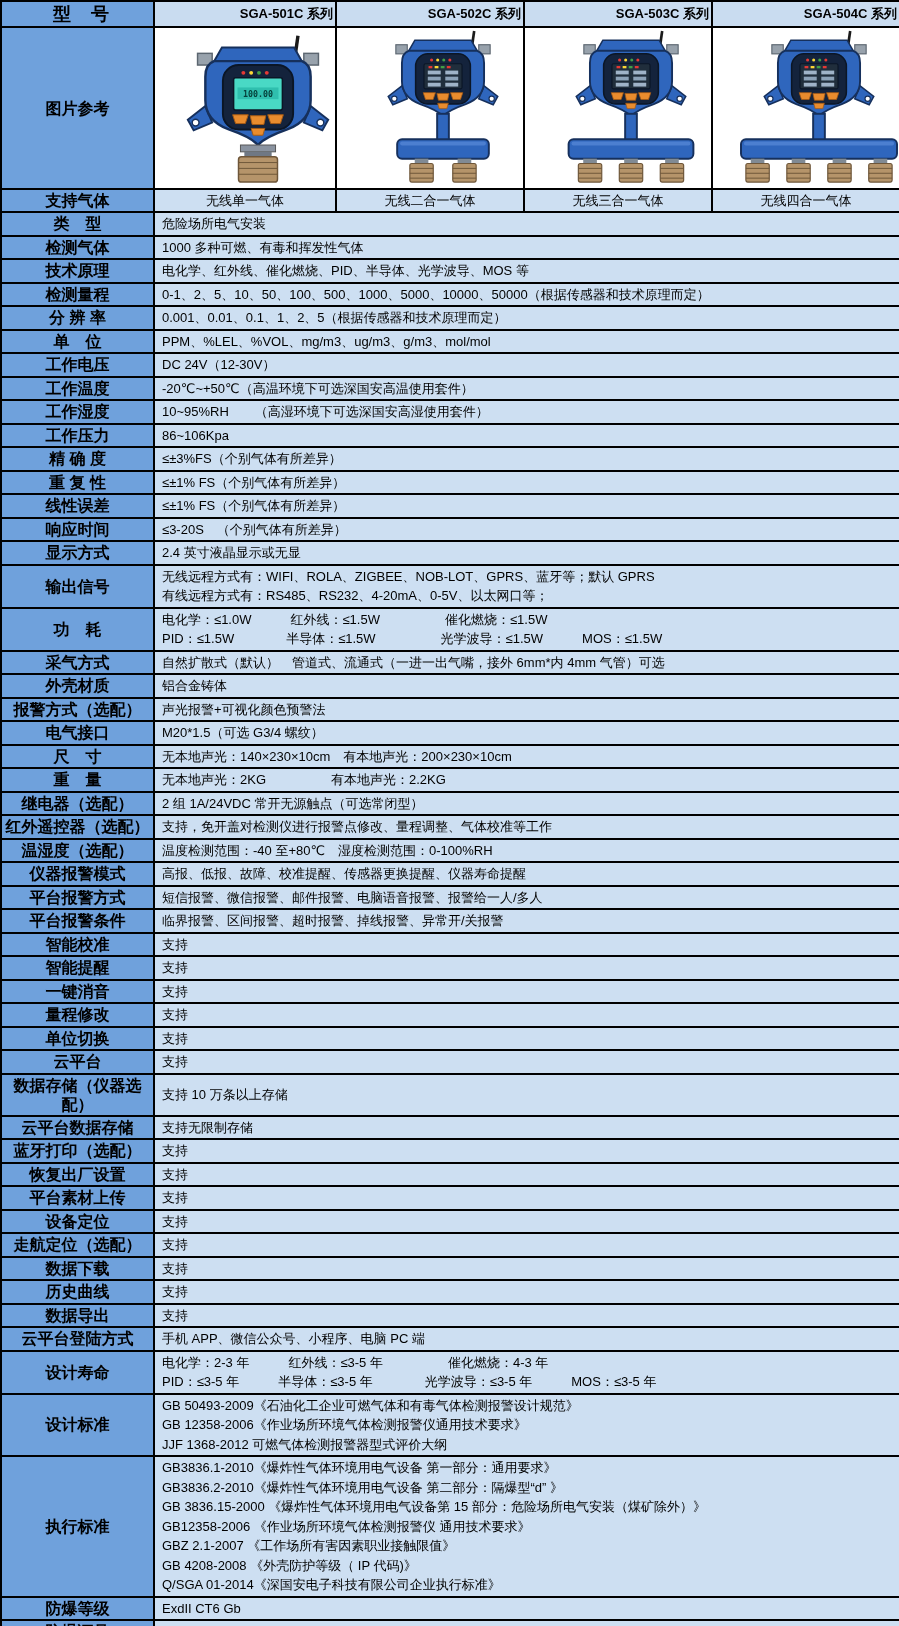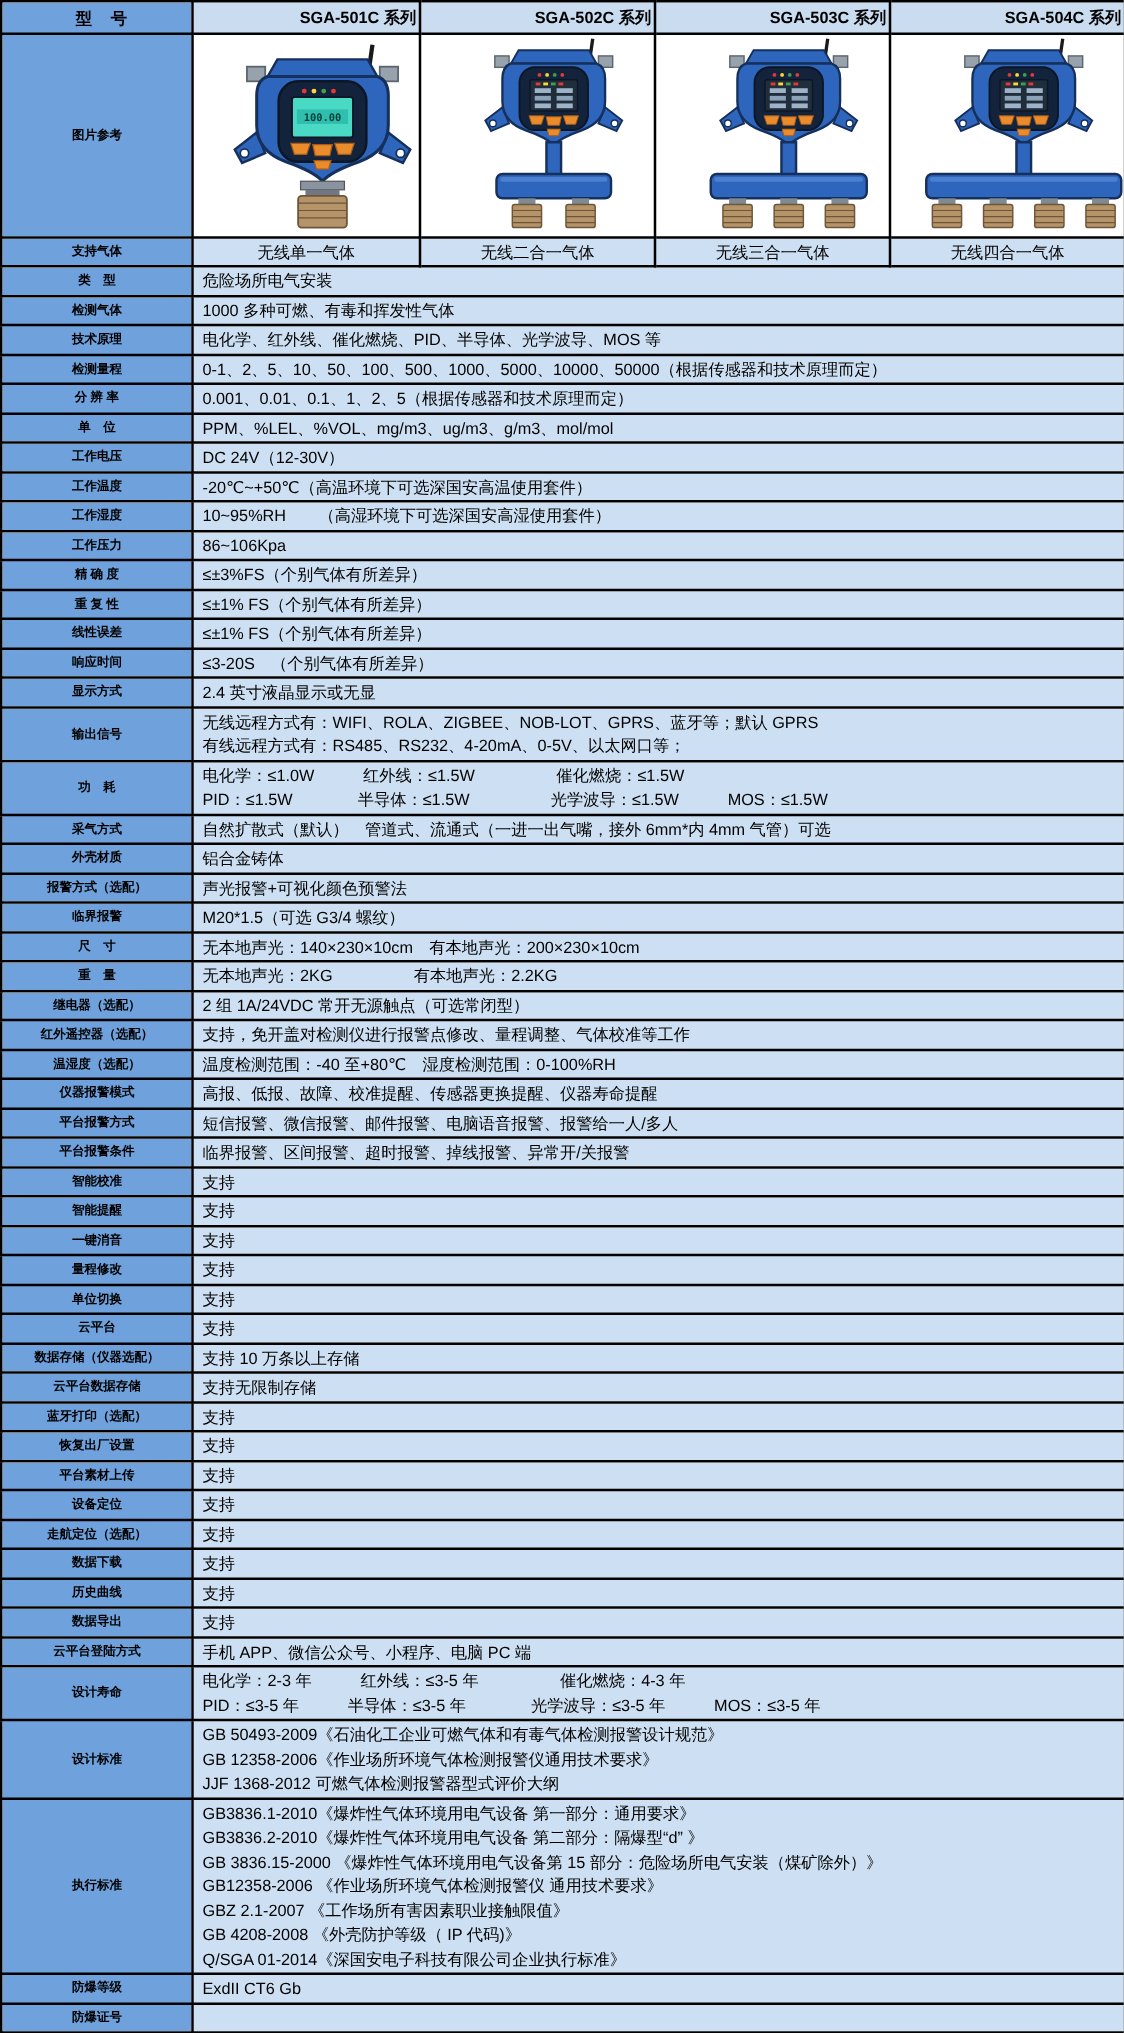--- a/index.html
+++ b/index.html
@@ -1,20 +1,20 @@
 <!DOCTYPE html>
 <html><head>
 <meta charset="utf-8">
 <style>
   html,body{margin:0;padding:0;background:#ffffff;}
   .page{width:899px;font-family:"Liberation Sans","DejaVu Sans",sans-serif;}
   table.spec{border-collapse:collapse;table-layout:fixed;width:899px;}
   table.spec td{border:2px solid #000000;overflow:hidden;vertical-align:middle;}
-  td.lbl{background:#6FA1DC;font-weight:bold;text-align:center;font-size:10px;color:#000;padding:1px 2px;line-height:19px;}
-  td.hdr{font-size:13px;letter-spacing:1px;padding-left:10px;}
+  td.lbl{background:#6FA1DC;font-weight:bold;text-align:center;font-size:16px;color:#000;padding:1px 2px;line-height:19px;}
+  td.hdr{font-size:18px;letter-spacing:1px;padding-left:10px;}
   td.hdrv{background:#C9DCF0;font-weight:bold;text-align:right;font-size:13px;color:#000;padding:2px 2px;line-height:20px;}
   td.val{background:#CDDFF2;font-size:13px;color:#000;padding:1px 7px;text-align:left;margin-top:14px;}
   td.val.center{text-align:center;padding:1px 2px;}
   td.imgcell{background:#ffffff;height:158px;text-align:center;vertical-align:middle;padding:0;}
   .line{line-height:19.5px;white-space:pre-wrap;}
   .devwrap{display:inline-block;width:155px;height:156px;}
   .devwrap svg{display:block;}
 </style>
 </head>
 <body>
@@ -352,21 +352,21 @@
             <div class="line">铝合金铸体</div>
           </td>
         </tr>
         <tr>
           <td class="lbl">报警方式（选配）</td>
           <td class="val" colspan="4">
             <div class="line">声光报警+可视化颜色预警法</div>
           </td>
         </tr>
         <tr>
-          <td class="lbl">临界报警</td>
+          <td class="lbl">电气接口</td>
           <td class="val" colspan="4">
             <div class="line">M20*1.5（可选 G3/4 螺纹）</div>
           </td>
         </tr>
         <tr>
           <td class="lbl">尺　寸</td>
           <td class="val" colspan="4">
             <div class="line">无本地声光：140×230×10cm　有本地声光：200×230×10cm</div>
           </td>
         </tr>

